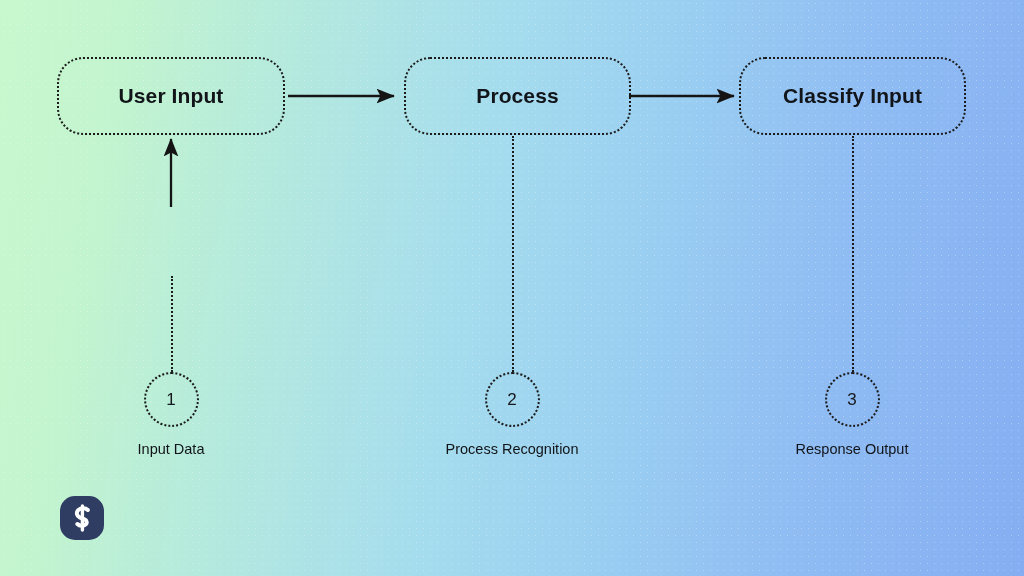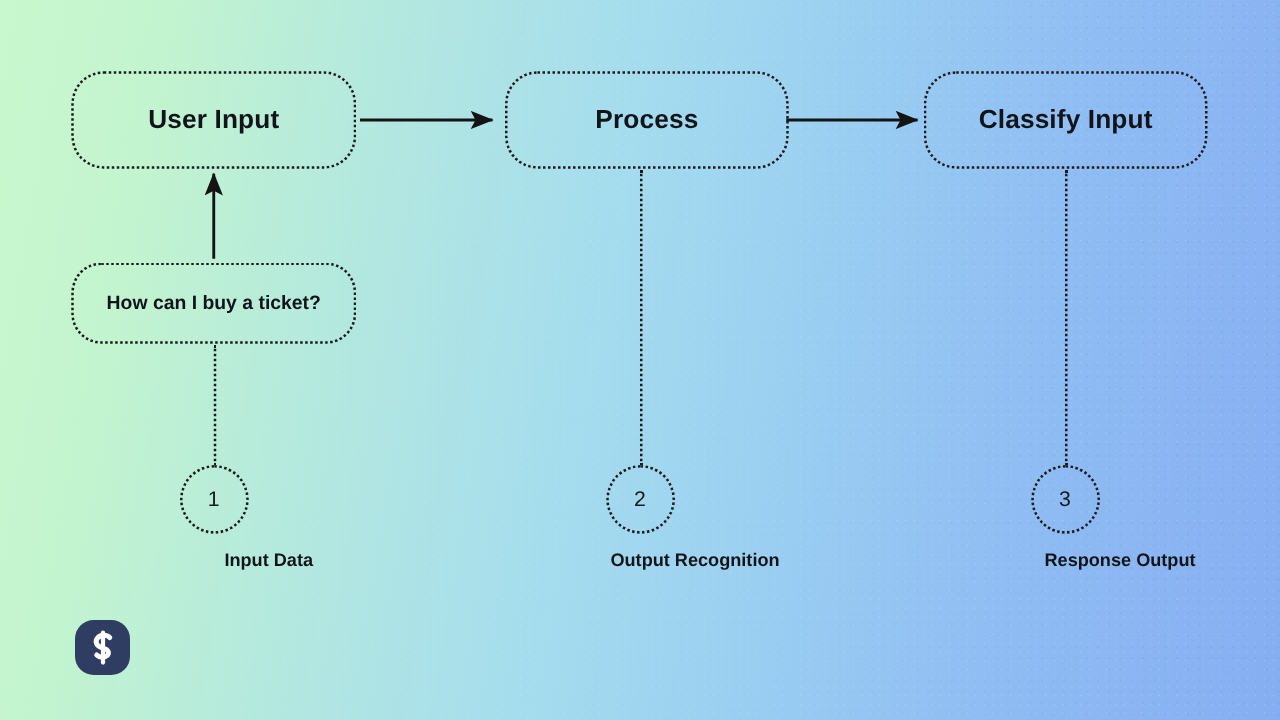--- a/index.html
+++ b/index.html
@@ -101,25 +101,24 @@
   }
   .step-number {
     font-size: 17px;
     font-weight: 400;
     color: #15181c;
   }
   .step-caption {
     position: absolute;
     text-align: center;
     font-size: 14.5px;
-    font-weight: 700;
+    font-weight: 400;
     color: #111418;
     white-space: nowrap;
     transform: translateX(-50%);
-    margin-left: 44px;
   }
 
   
   .dot-line {
     position: absolute;
     width: 0;
     border-left: 2.4px dotted #1b1b1b;
   }
 
   
@@ -151,23 +150,20 @@
   </div>
 
   <div class="stage-box" style="left:404px; top:57px; width:227px;">
     <span class="stage-label">Process</span>
   </div>
 
   <div class="stage-box" style="left:739px; top:57px; width:227px;">
     <span class="stage-label">Classify Input</span>
   </div>
 
-  <div id="question-box">
-    <span id="question-label">How can I buy a ticket?</span>
-  </div>
 
   <div class="dot-line" style="left:171px; top:276px; height:96px;"></div>
   <div class="dot-line" style="left:512px; top:136px; height:236px;"></div>
   <div class="dot-line" style="left:852px; top:136px; height:236px;"></div>
 
   <svg id="arrows" width="1024" height="576" viewBox="0 0 1024 576">
     <defs>
       <marker id="ah" markerWidth="9" markerHeight="9" refX="7.6" refY="3.2" orient="auto" markerUnits="strokeWidth">
         <path d="M0,0 L8,3.2 L0,6.4 L1.7,3.2 Z" fill="#141414"></path>
       </marker>
@@ -181,21 +177,21 @@
   </svg>
 
   <div class="step-circle" style="left:143.5px; top:372px;">
     <span class="step-number">1</span>
   </div>
   <div class="step-caption" style="left:171px; top:441px;">Input Data</div>
 
   <div class="step-circle" style="left:484.5px; top:372px;">
     <span class="step-number">2</span>
   </div>
-  <div class="step-caption" style="left:512px; top:441px;">Output Recognition</div>
+  <div class="step-caption" style="left:512px; top:441px;">Process Recognition</div>
 
   <div class="step-circle" style="left:824.5px; top:372px;">
     <span class="step-number">3</span>
   </div>
   <div class="step-caption" style="left:852px; top:441px;">Response Output</div>
 
   <svg id="logo" viewBox="0 0 44 44">
     <rect x="0" y="0" width="44" height="44" rx="15" ry="15" fill="#2f3d63"></rect>
     <path d="M27.8 14.0
              C25.4 11.6 20.6 11.6 18.2 14.2

